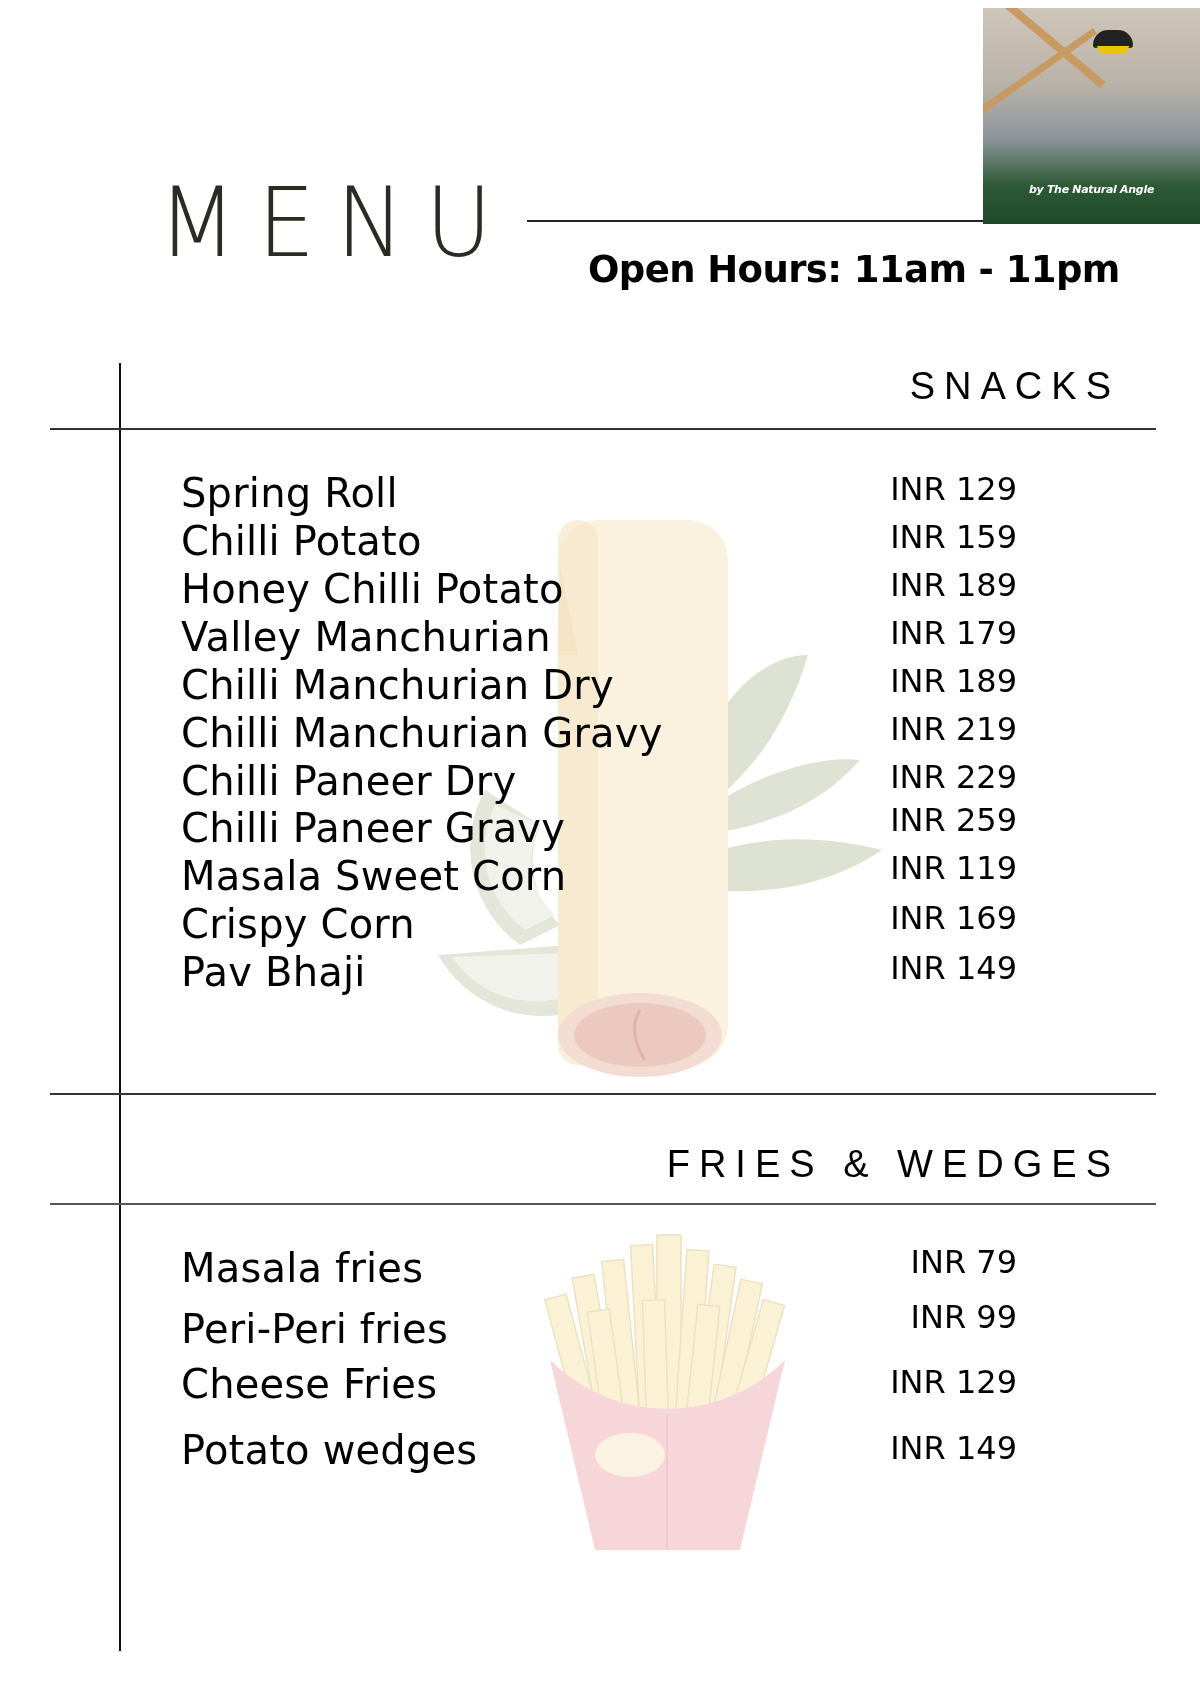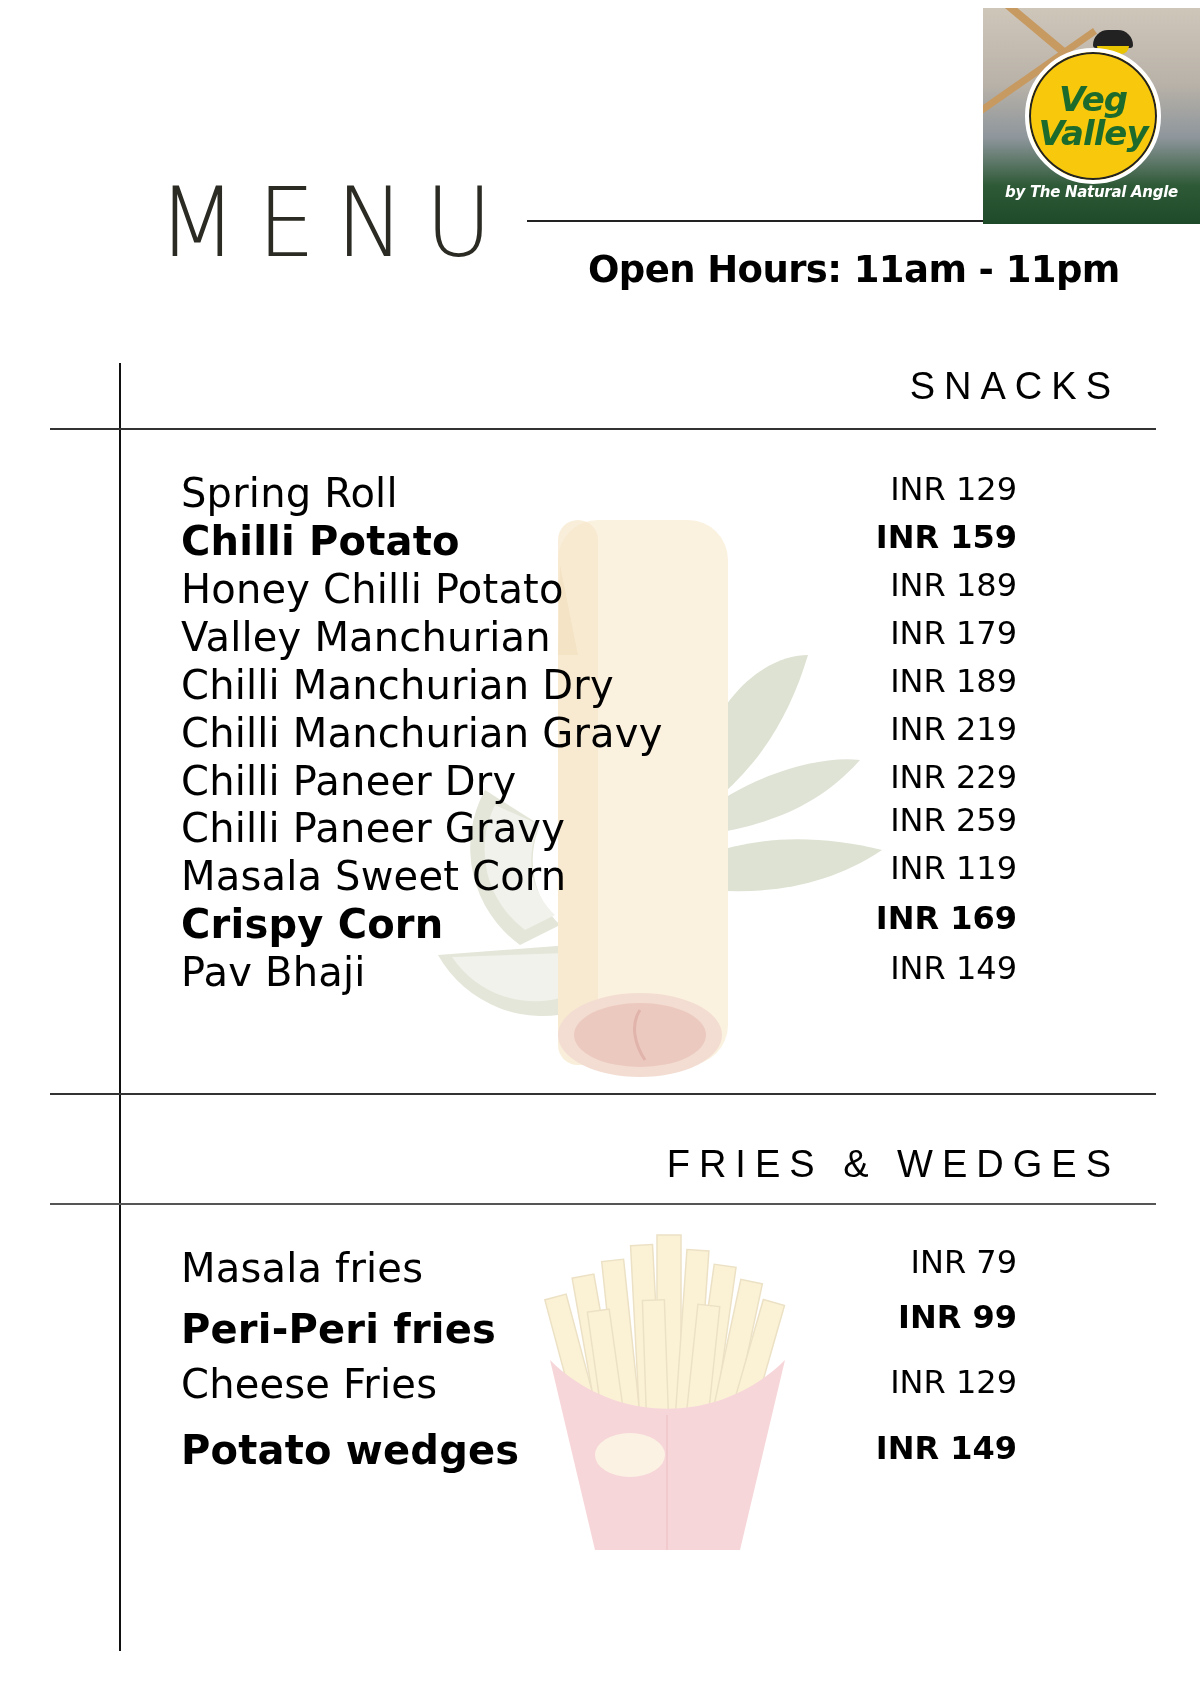--- a/index.html
+++ b/index.html
@@ -28,60 +28,56 @@
       left: 42px; top: 40px; width: 128px; height: 128px; border-radius: 50%;
       background: #f7c80b; border: 4px solid #fff; box-shadow: 0 0 0 2px #222 inset;
       display: flex; flex-direction: column; align-items: center; justify-content: center;
     }
     .logo .brand1, .logo .brand2 {
       font-family: "DejaVu Sans", sans-serif; font-weight: bold; font-style: italic;
       color: #1d6b2c; font-size: 34px; line-height: 34px; letter-spacing: -1px;
     }
     .logo .tagline {
       left: 0; width: 217px; top: 175px; text-align: center;
-      color: #fff; font-weight: bold; font-style: italic; font-size: 15px;
+      color: #fff; font-weight: bold; font-style: italic; font-size: 11px;
       font-family: "DejaVu Sans", sans-serif; letter-spacing: -0.3px;
     }
     .open-hours {
       left: 588px; top: 248px; font-size: 37px; font-weight: bold; letter-spacing: -0.6px;
       font-family: "DejaVu Sans", sans-serif; color: #000;
     }
     .vline { left: 119px; top: 363px; width: 2px; height: 1288px; background: #111; }
     .hline { left: 50px; width: 1106px; height: 2px; background: #333; }
     .section-heading {
       right: 80px; font-family: "Liberation Sans", sans-serif; font-weight: normal;
       font-size: 38px; letter-spacing: 9px; color: #000; line-height: 1;
     }
     .item-name {
       left: 181px; font-size: 40px; line-height: 1; white-space: nowrap; color: #000;
       font-family: "DejaVu Sans", sans-serif; letter-spacing: 0.2px;
     }
     .item-price {
       right: 183px; font-size: 32px; line-height: 1; text-align: center; white-space: nowrap;
       font-family: "DejaVu Sans", sans-serif; color: #000;
     }
-    .bold { font-weight: bold; }
+    .bold { font-weight: normal; }
     .illus { opacity: 1; }
   </style>
 </head>
 <body>
 
 <div class="abs menu-title">MENU</div>
 <div class="abs header-rule"></div>
 <div class="abs open-hours">Open Hours: 11am - 11pm</div>
 
 <div class="abs logo">
   <div class="abs beam1"></div>
   <div class="abs beam2"></div>
   <div class="abs lamp"></div>
   <div class="abs lamp2"></div>
-  <div class="abs circle">
-    <span class="brand1">Veg</span>
-    <span class="brand2">Valley</span>
-  </div>
   <div class="abs tagline">by The Natural Angle</div>
 </div>
 
 <div class="abs vline"></div>
 <div class="abs hline" style="top:428px"></div>
 <div class="abs hline" style="top:1093px"></div>
 <div class="abs hline" style="top:1203px; background:#555;"></div>
 
 <svg class="abs illus" style="left:430px; top:505px;" width="470" height="580" viewBox="0 0 470 580">
 

